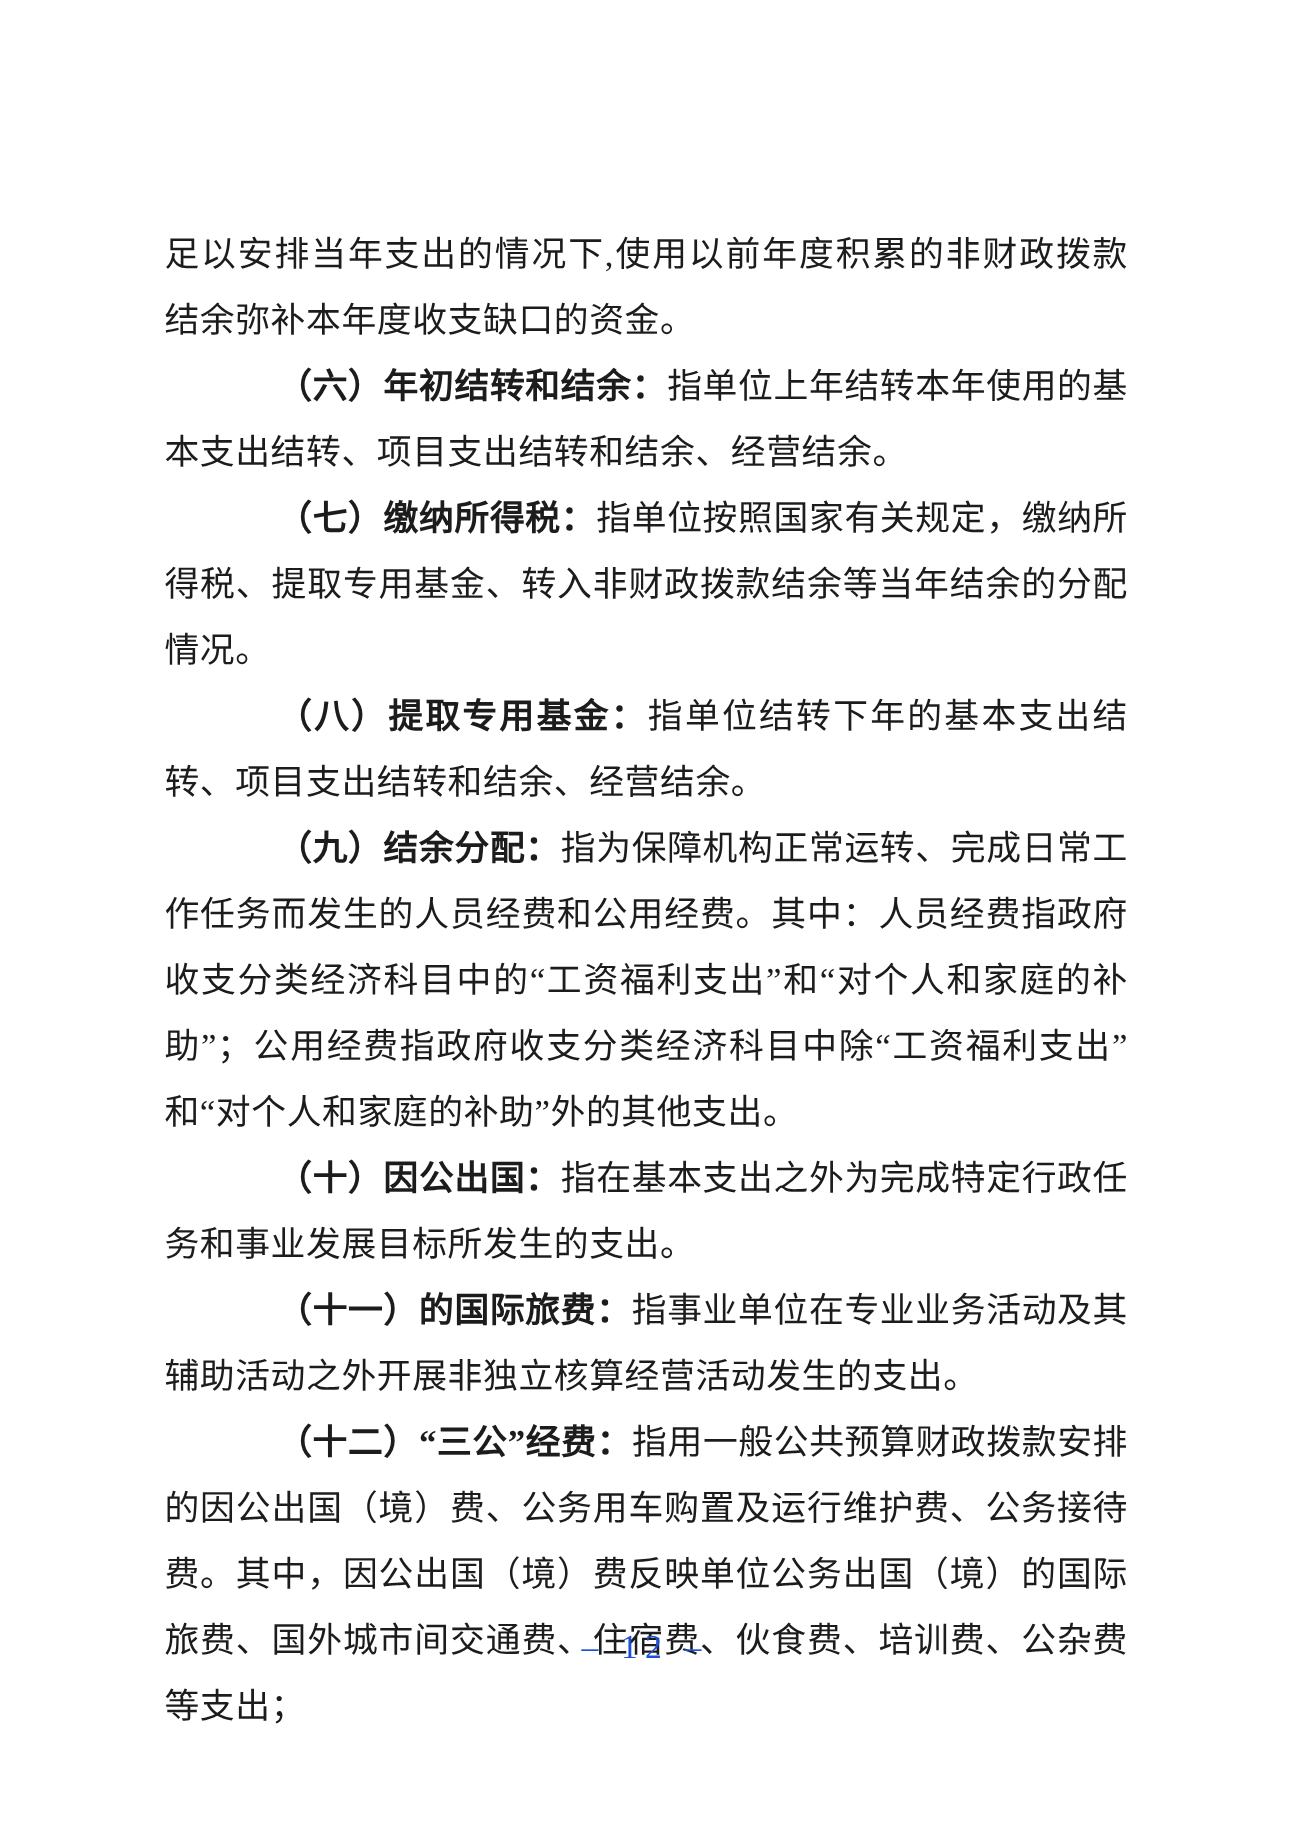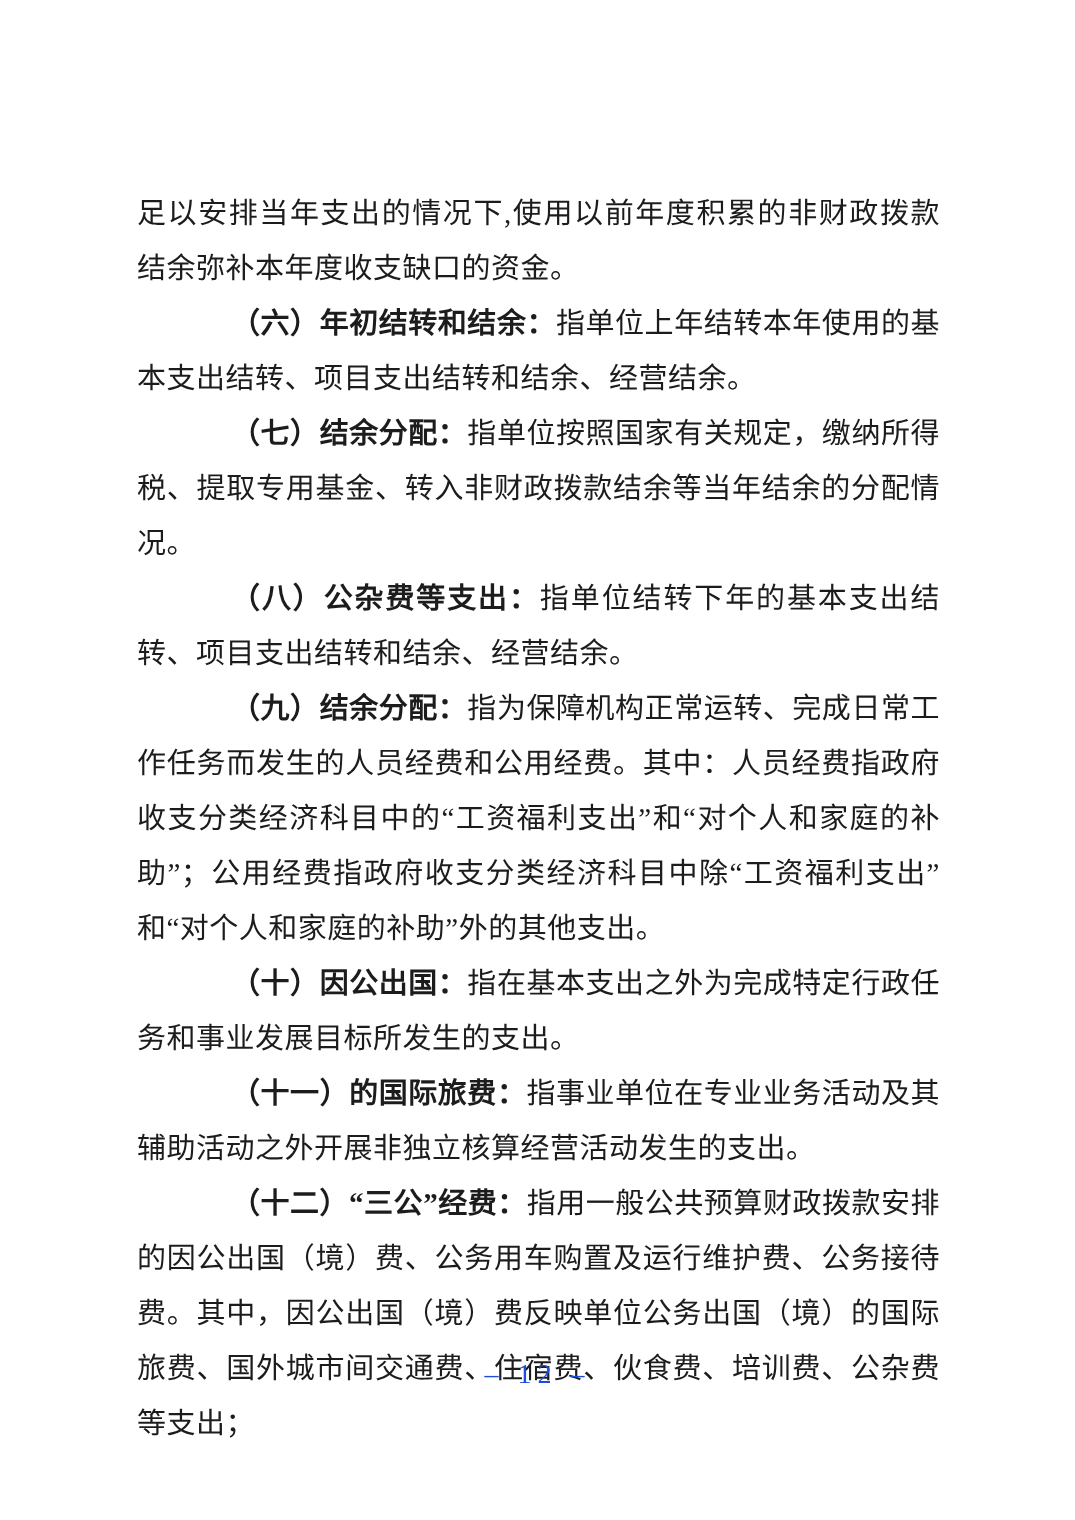--- a/index.html
+++ b/index.html
@@ -49,21 +49,21 @@
     font-family: "Liberation Serif", "DejaVu Serif", serif;
   }
 </style>
 </head>
 <body>
 
 <div class="page">
   <div class="content" id="content">
       <p class="para"><span>足以安排当年支出的情况下,使用以前年度积累的非财政拨款结余弥补本年度收支缺口的资金。</span></p>
       <p class="para indent"><span class="head">（六）年初结转和结余：</span><span>指单位上年结转本年使用的基本支出结转、项目支出结转和结余、经营结余。</span></p>
-      <p class="para indent"><span class="head">（七）结余分配：</span><span>指单位按照国家有关规定，缴纳所得税、提取专用基金、转入非财政拨款结余等当年结余的分配情况。</span></p>
-      <p class="para indent"><span class="head">（八）公杂费等支出：</span><span>指单位结转下年的基本支出结转、项目支出结转和结余、经营结余。</span></p>
+      <p class="para indent"><span class="head">（七）缴纳所得税：</span><span>指单位按照国家有关规定，缴纳所得税、提取专用基金、转入非财政拨款结余等当年结余的分配情况。</span></p>
+      <p class="para indent"><span class="head">（八）提取专用基金：</span><span>指单位结转下年的基本支出结转、项目支出结转和结余、经营结余。</span></p>
       <p class="para indent"><span class="head">（九）结余分配：</span><span>指为保障机构正常运转、完成日常工作任务而发生的人员经费和公用经费。其中：人员经费指政府收支分类经济科目中的“工资福利支出”和“对个人和家庭的补助”；公用经费指政府收支分类经济科目中除“工资福利支出”和“对个人和家庭的补助”外的其他支出。</span></p>
       <p class="para indent"><span class="head">（十）因公出国：</span><span>指在基本支出之外为完成特定行政任务和事业发展目标所发生的支出。</span></p>
       <p class="para indent"><span class="head">（十一）的国际旅费：</span><span>指事业单位在专业业务活动及其辅助活动之外开展非独立核算经营活动发生的支出。</span></p>
       <p class="para indent"><span class="head">（十二）“三公”经费：</span><span>指用一般公共预算财政拨款安排的因公出国（境）费、公务用车购置及运行维护费、公务接待费。其中，因公出国（境）费反映单位公务出国（境）的国际旅费、国外城市间交通费、住宿费、伙食费、培训费、公杂费等支出；</span></p>
     </div>
   <div class="footer">– 12 –</div>
 </div>
 
 </body></html>

